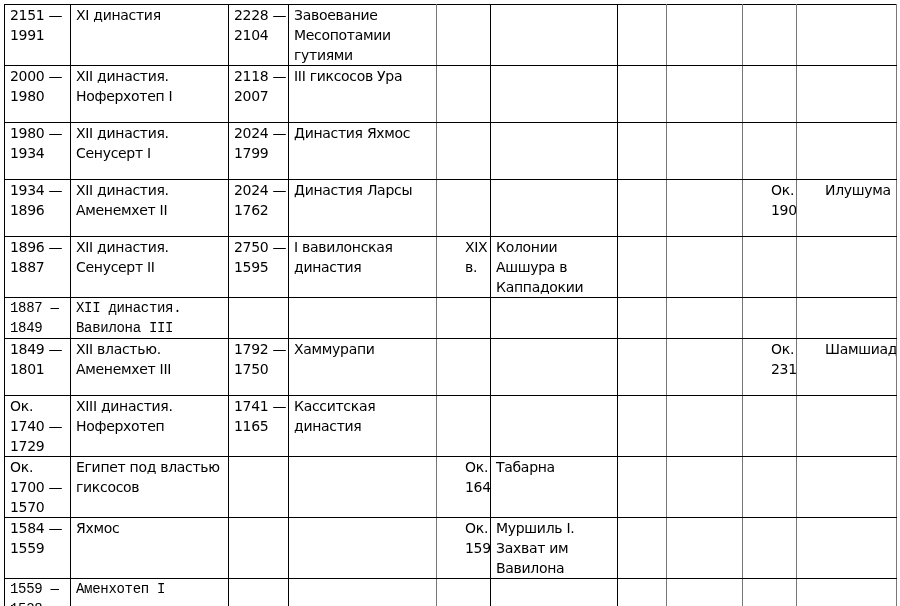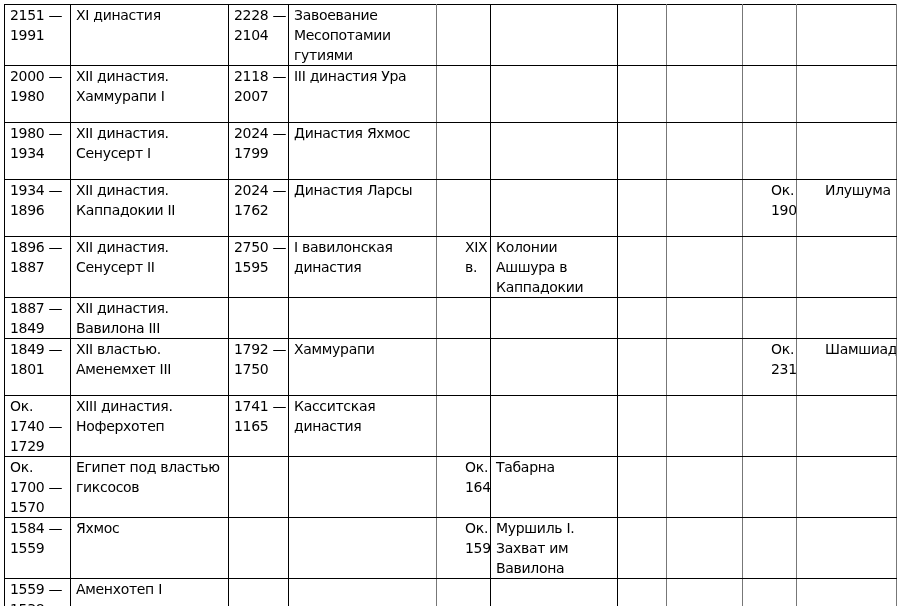--- a/index.html
+++ b/index.html
@@ -29,21 +29,21 @@
     padding: 0 0 0 5px;
     font-size: 14px;
     line-height: 20px;
     letter-spacing: -0.3px;
     overflow: hidden;
     white-space: normal;
   }
   #chrono-table td.gray-l { border-left-color: #777777; padding-left: 28px; }
   #chrono-table td.gray-r { border-right-color: #777777; }
   #chrono-table tr.tall td { height: 56px; }
-  #chrono-table tr.short td { height: 36px; }
+  #chrono-table tr.short td { height: 36px; font-family: Liberation Mono, monospace; }
   .cell-text { display: block; }
 </style>
 </head>
 <body>
 
 <table id="chrono-table">
   <colgroup id="colgroup">
       <col style="width: 66px;">
       <col style="width: 158px;">
       <col style="width: 60px;">
@@ -86,27 +86,27 @@
         </td>
         <td class="gray-l gray-r">
           <span class="cell-text"></span>
         </td>
       </tr>
       <tr class="tall">
         <td>
           <span class="cell-text">2000 — 1980</span>
         </td>
         <td>
-          <span class="cell-text">XII династия. Хаммурапи I</span>
+          <span class="cell-text">XII династия. Ноферхотеп I</span>
         </td>
         <td>
           <span class="cell-text">2118 — 2007</span>
         </td>
         <td class="gray-r">
-          <span class="cell-text">III династия Ура</span>
+          <span class="cell-text">III гиксосов Ура</span>
         </td>
         <td class="gray-l">
           <span class="cell-text"></span>
         </td>
         <td>
           <span class="cell-text"></span>
         </td>
         <td class="gray-r">
           <span class="cell-text"></span>
         </td>
@@ -150,21 +150,21 @@
         </td>
         <td class="gray-l gray-r">
           <span class="cell-text"></span>
         </td>
       </tr>
       <tr class="tall">
         <td>
           <span class="cell-text">1934 — 1896</span>
         </td>
         <td>
-          <span class="cell-text">XII династия. Каппадокии II</span>
+          <span class="cell-text">XII династия. Аменемхет II</span>
         </td>
         <td>
           <span class="cell-text">2024 — 1762</span>
         </td>
         <td class="gray-r">
           <span class="cell-text">Династия Ларсы</span>
         </td>
         <td class="gray-l">
           <span class="cell-text"></span>
         </td>

